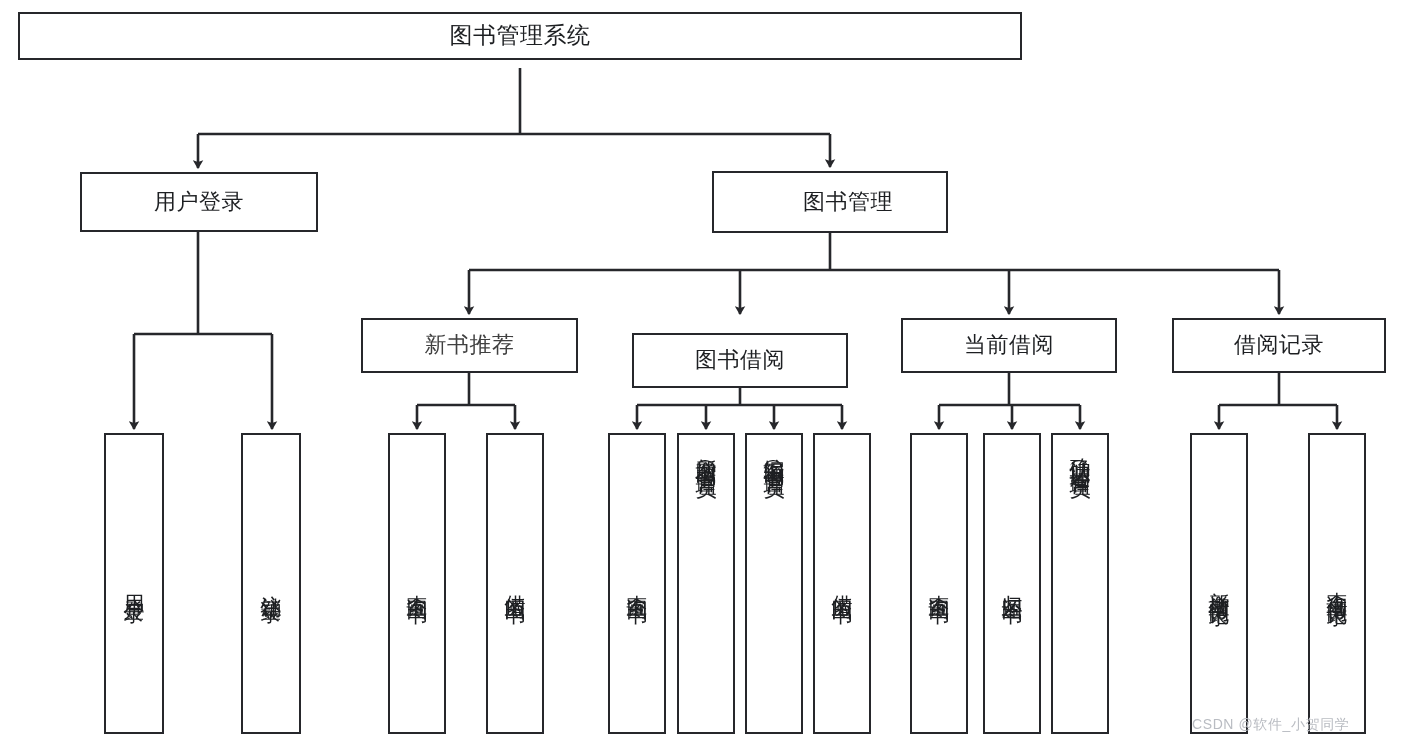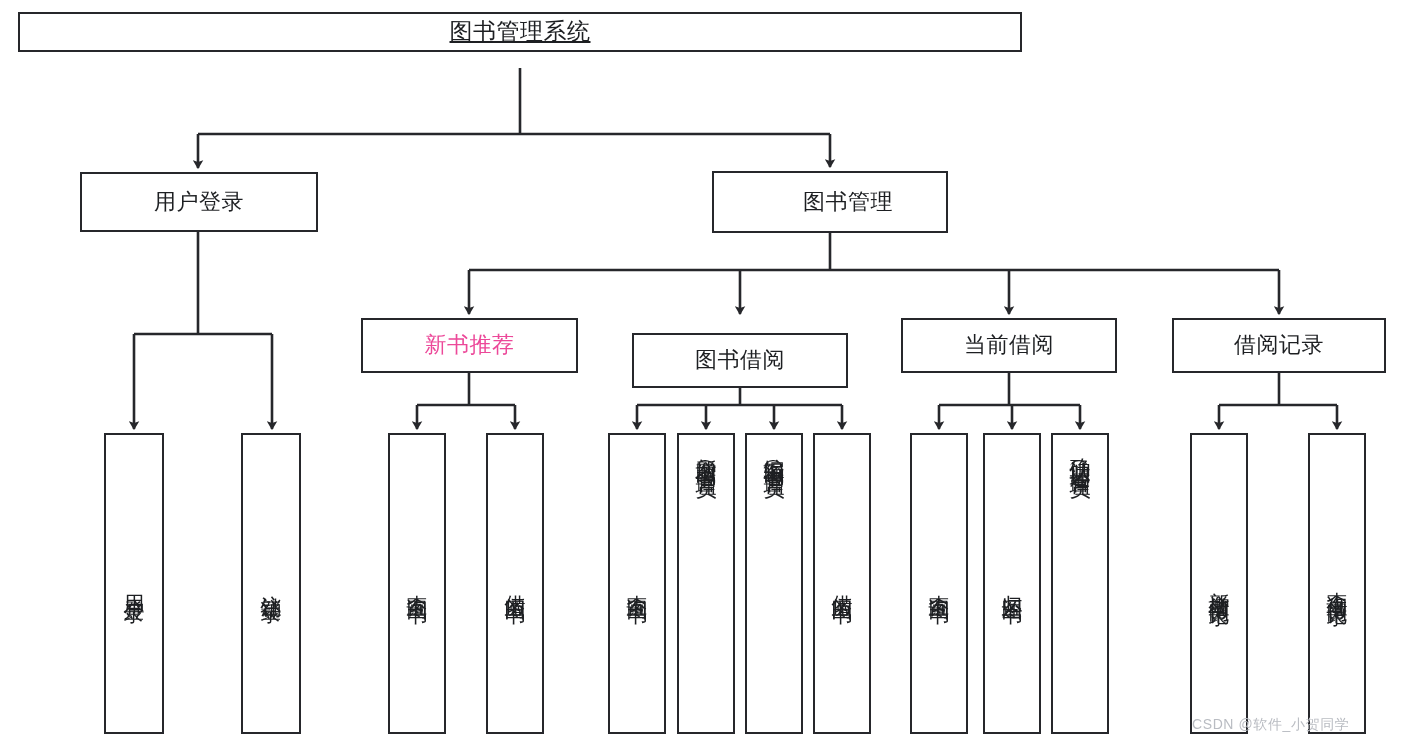--- a/index.html
+++ b/index.html
@@ -121,32 +121,32 @@
       <path d="M1012,405 L1012,429" marker-end="url(#arrow)"></path>
       <path d="M1080,405 L1080,429" marker-end="url(#arrow)"></path>
 
       <path d="M1279,373 L1279,405"></path>
       <path d="M1219,405 L1337,405"></path>
       <path d="M1219,405 L1219,429" marker-end="url(#arrow)"></path>
       <path d="M1337,405 L1337,429" marker-end="url(#arrow)"></path>
     </g>
   </svg>
 
-  <div class="node horizontal root" style="left: 18px; top: 12px; width: 1004px; height: 40px; border-color: rgb(38, 39, 43); background: rgb(255, 255, 255); color: rgb(29, 31, 34); text-decoration: underline;">
+  <div class="node horizontal root" style="left: 18px; top: 12px; width: 1004px; height: 48px; border-color: rgb(38, 39, 43); background: rgb(255, 255, 255); color: rgb(29, 31, 34);">
     <span class="label">图书管理系统</span>
   </div>
 
   <div class="node horizontal" style="left: 80px; top: 172px; width: 238px; height: 60px; border-color: rgb(38, 39, 43); background: rgb(255, 255, 255); color: rgb(29, 31, 34);">
     <span class="label">用户登录</span>
   </div>
   <div class="node horizontal" style="left: 712px; top: 171px; width: 236px; height: 62px; border-color: rgb(38, 39, 43); background: rgb(255, 255, 255); color: rgb(29, 31, 34); padding-left: 36px;">
     <span class="label">图书管理</span>
   </div>
 
-  <div class="node horizontal" style="left: 361px; top: 318px; width: 217px; height: 55px; border-color: rgb(38, 39, 43); background: rgb(255, 255, 255); color: #ec4899;">
+  <div class="node horizontal" style="left: 361px; top: 318px; width: 217px; height: 55px; border-color: rgb(38, 39, 43); background: rgb(255, 255, 255); color: #404040;">
     <span class="label">新书推荐</span>
   </div>
   <div class="node horizontal" style="left: 632px; top: 318px; width: 216px; height: 55px; border-color: rgb(38, 39, 43); background: rgb(255, 255, 255); color: rgb(29, 31, 34); margin-top: 15px;">
     <span class="label">图书借阅</span>
   </div>
   <div class="node horizontal" style="left: 901px; top: 318px; width: 216px; height: 55px; border-color: rgb(38, 39, 43); background: rgb(255, 255, 255); color: rgb(29, 31, 34);">
     <span class="label">当前借阅</span>
   </div>
   <div class="node horizontal" style="left: 1172px; top: 318px; width: 214px; height: 55px; border-color: rgb(38, 39, 43); background: rgb(255, 255, 255); color: rgb(29, 31, 34);">
     <span class="label">借阅记录</span>

